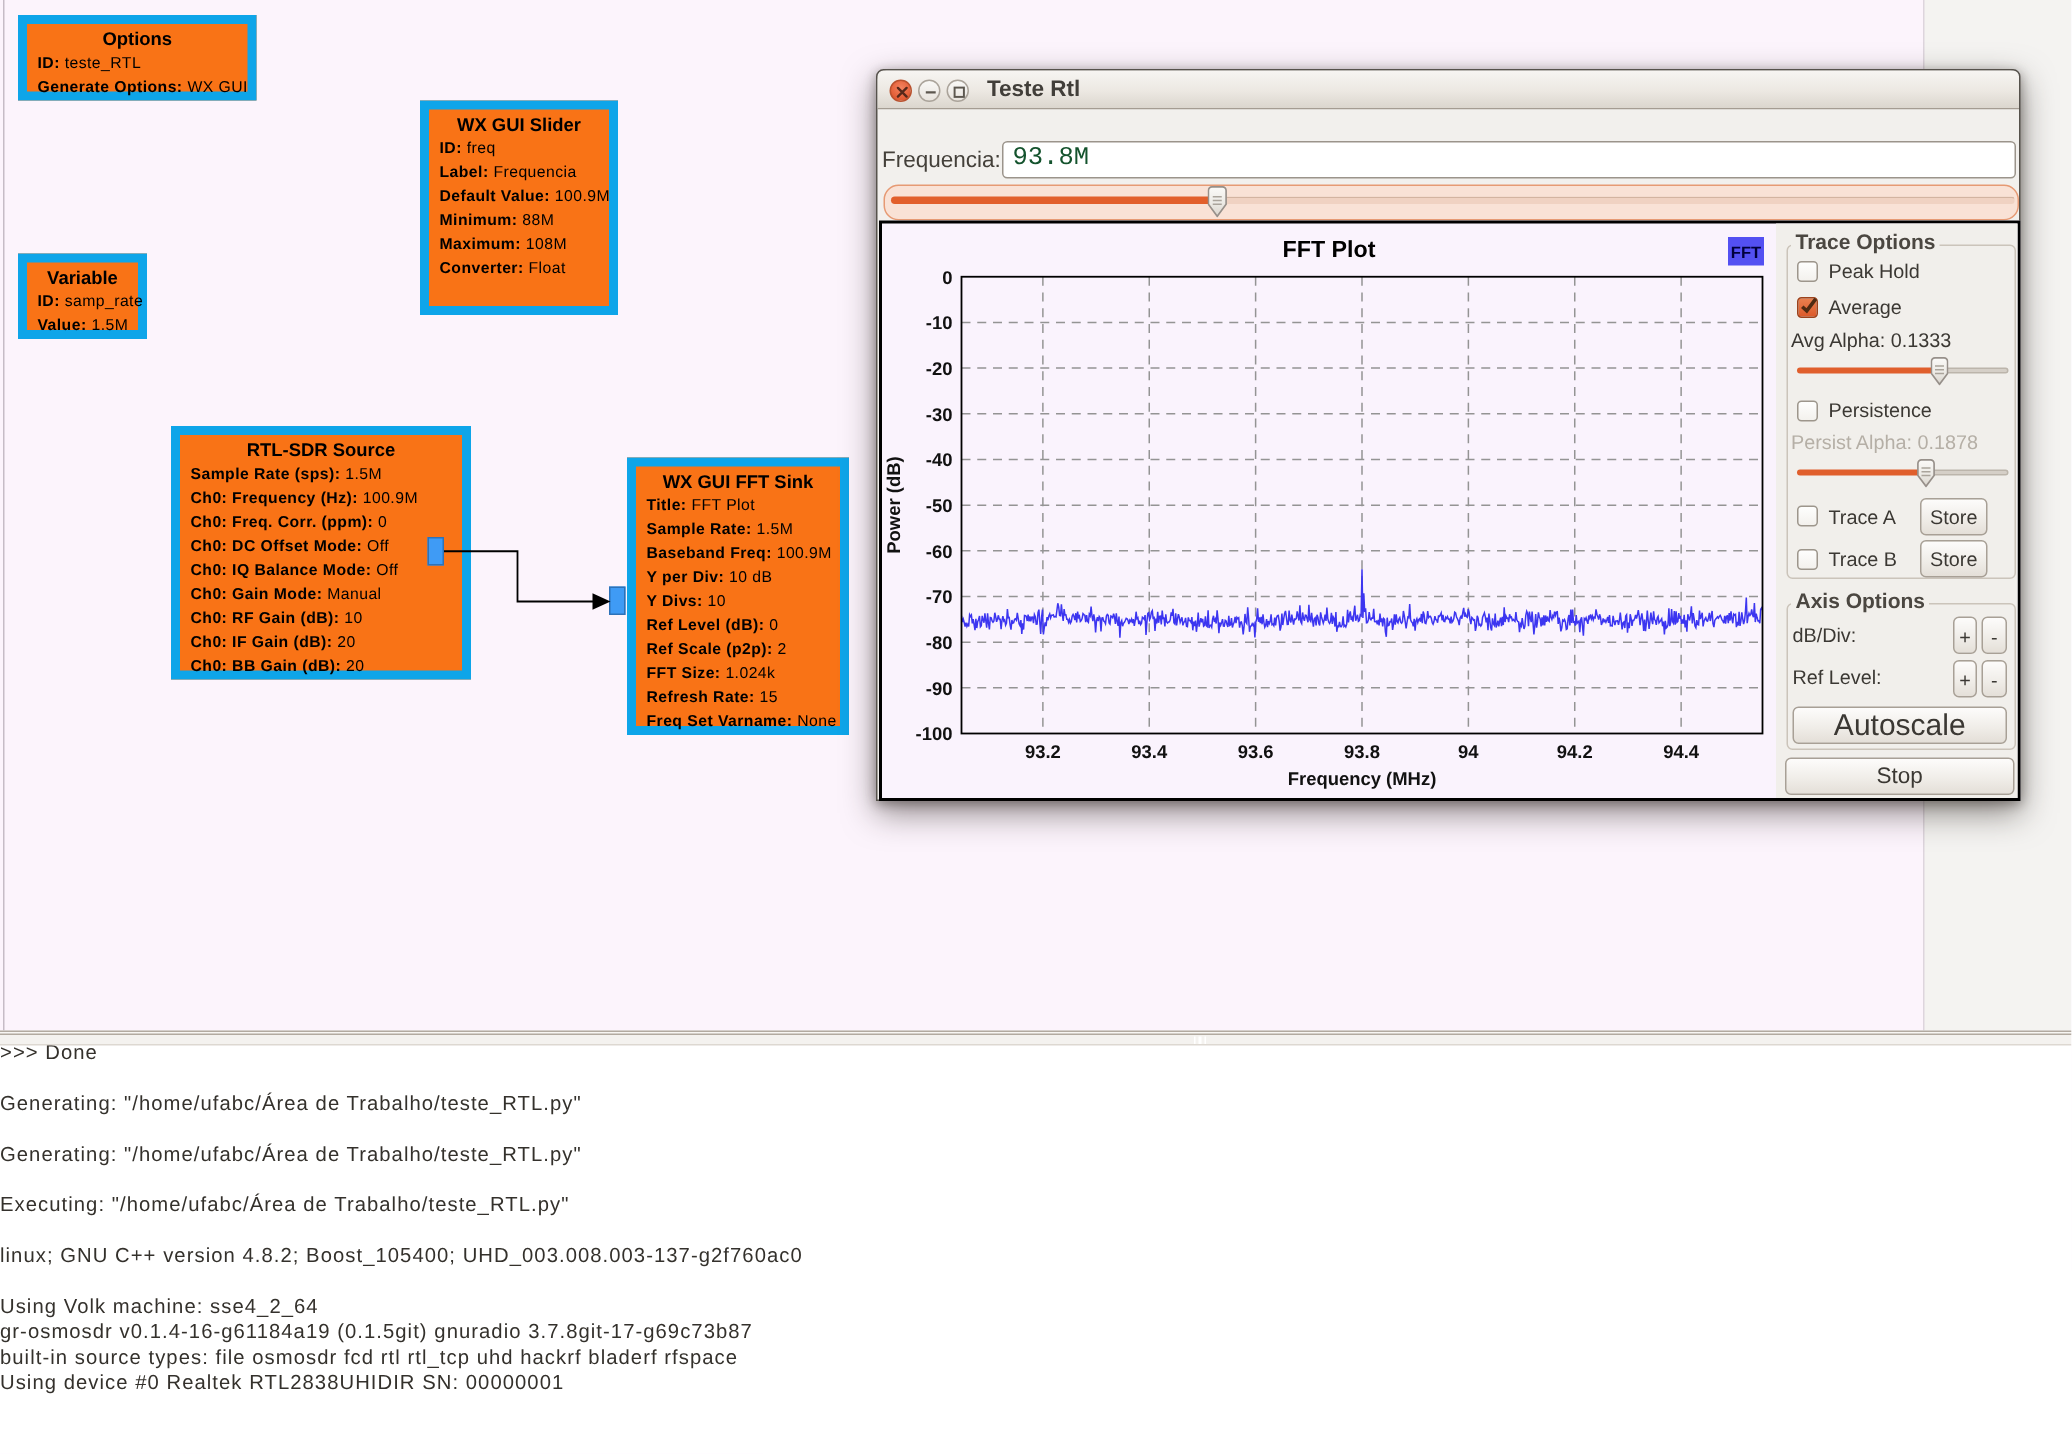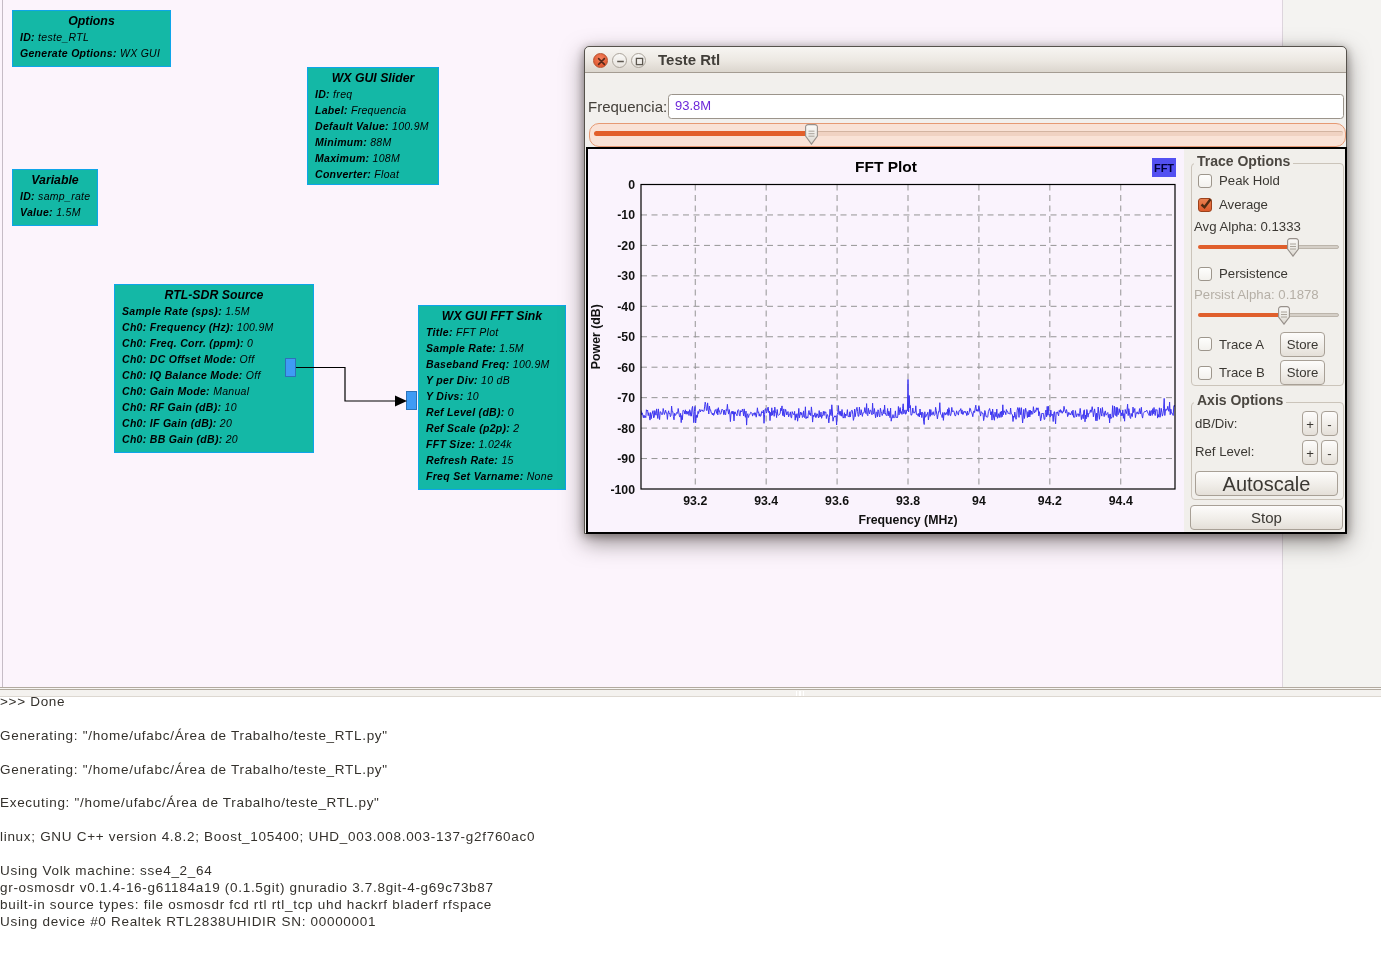--- a/index.html
+++ b/index.html
@@ -1,35 +1,35 @@
 <!DOCTYPE html>
 <html><head><meta charset="utf-8"><style>
 * { margin:0; padding:0; box-sizing:border-box; }
 html,body { width:1381px; height:969px; font-family:"Liberation Sans",sans-serif; position:relative; background:#fff; overflow:hidden; }
 #canvas { position:absolute; left:0; top:0; width:1282px; height:687px; background:#fcf4fc; }
 #canvas:before { content:""; position:absolute; left:2px; top:0; width:1px; height:687px; background:#c6bcc6; }
 #rstrip { position:absolute; left:1282px; top:0; width:99px; height:687px; background:#f4f3f1; border-left:1px solid #ddd5dd; }
-.blk { position:absolute; background:#14b8a6; border:1px solid #0ea5e9;font-style:italic; }
+.blk { position:absolute; background:#f97316; border:6px solid #0ea5e9; }
 .bt { font-size:12.3px; font-weight:bold; text-align:center; margin-top:3px; color:#000; }
 .br { font-size:10.5px; letter-spacing:0.3px; margin-left:7px; margin-top:3.4px; line-height:12.6px; color:#000; white-space:nowrap; }
 .port { position:absolute; width:11px; height:19px; background:#3f9bf5; border:1px solid #2d72b8; }
 #splitter { position:absolute; left:0; top:687px; width:1381px; height:9px; z-index:5; background:#f4f2ef; }
 #splitter em { position:absolute; left:0; width:100%; height:1px; }
 #splitter i { position:absolute; top:3.5px; width:1.5px; height:5px; background:#fff; }
 #console { position:absolute; left:0px; top:694px; width:1381px; height:275px; background:#fff; font-size:13.5px; letter-spacing:0.7px; line-height:16.9px; color:#34312c; }
 #win { position:absolute; left:584px; top:46px; width:763px; height:488px; background:#f2f0ed; border:1px solid #56524c; border-radius:5px 5px 0 0; box-shadow:0 8px 22px rgba(40,32,28,.5), 0 2px 8px rgba(40,32,28,.4); }
 #tbar { position:absolute; left:0; top:0; width:100%; height:26px; border-radius:6px 6px 0 0; background:linear-gradient(#f7f5f2 0%, #ece8e2 55%, #dbd6ce 100%); border-bottom:1px solid #a49c92; }
 #tbar .ttl { position:absolute; left:73px; top:4px; font-size:15px; font-weight:bold; color:#413e39; }
 .wbtn { position:absolute; top:6px; width:15px; height:15px; border-radius:50%; }
 #bclose { left:8px; background:radial-gradient(circle at 50% 35%, #f4835f, #e25c35 70%); border:1px solid #b9512e; }
 #bmin, #bmax { background:linear-gradient(#f9f8f6, #e8e4de); border:1px solid #aaa39a; }
 #bmin { left:27px; } #bmax { left:46px; }
 .wbtn svg { position:absolute; left:0; top:0; }
 #frow { position:absolute; left:3px; top:51px; font-size:15px; color:#44403a; }
-#finput { position:absolute; left:80px; top:-4px; width:676px; height:24.5px; background:#fff; border:1px solid #9b948b; border-radius:3.5px; font-size:13px; color:#6d28d9; padding-left:6px; line-height:22px; }
+#finput { position:absolute; left:80px; top:-4px; width:676px; height:24.5px; background:#fff; border:1px solid #9b948b; border-radius:3.5px; font-size:17px; color:#14532d; padding-left:6px; line-height:22px;font-family:Liberation Mono, monospace; }
 #strough { position:absolute; left:3.5px; top:75.5px; width:757px; height:24px; background:#f9e2d6; border:1px solid #e69a74; border-radius:10px; }
 #sfill { position:absolute; left:4px; top:7px; width:218px; height:5.5px; background:#e25f2b; border-radius:3px; }
 #srest { position:absolute; left:222px; top:7.5px; width:531px; height:4.5px; background:#f0d2c2; border-top:1px solid #d3b4a1; border-radius:2px; }
 #fpanel { position:absolute; left:1px; top:100px; width:761px; height:387px; background:#faf3fd; border:2px solid #000; }
 #plot { position:absolute; left:0px; top:0px; }
 #ctrl { position:absolute; left:596px; top:0; width:161px; height:383px; background:#f1efeb; }
 .frame { position:absolute; border:1px solid #cbc4ba; border-radius:4px; }
 .ftitle { position:absolute; font-size:14px; font-weight:bold; color:#4b4741; background:#f1efeb; padding:0 3px; white-space:nowrap; }
 .cb { position:absolute; width:14px; height:14px; background:linear-gradient(#fefefd,#f3f1ed); border:1px solid #9d968c; border-radius:3px; }
 .cb.on { background:linear-gradient(#e9804f,#dc5a2b); border:1px solid #9c421c; }
@@ -43,21 +43,21 @@
 .alab { font:bold 12.3px "Liberation Sans",sans-serif; fill:#111; }
 .grid { stroke:#949494; stroke-width:1; stroke-dasharray:6 4.5; fill:none; }
 .hdl { position:absolute; }
 </style></head><body>
 <div id="canvas">
 <div class="blk" style="left:12px;top:10px;width:159px;height:57px">
       <div class="bt">Options</div>
       <div class="br"><b>ID:</b> teste_RTL</div>
       <div class="br"><b>Generate Options:</b> WX GUI</div>
     </div>
-    <div class="blk" style="left:307px;top:67px;width:132px;height:118px">
+    <div class="blk" style="left:280px;top:67px;width:132px;height:143px">
       <div class="bt">WX GUI Slider</div>
       <div class="br"><b>ID:</b> freq</div>
       <div class="br"><b>Label:</b> Frequencia</div>
       <div class="br"><b>Default Value:</b> 100.9M</div>
       <div class="br"><b>Minimum:</b> 88M</div>
       <div class="br"><b>Maximum:</b> 108M</div>
       <div class="br"><b>Converter:</b> Float</div>
     </div>
     <div class="blk" style="left:12px;top:169px;width:86px;height:57px">
       <div class="bt">Variable</div>
@@ -111,21 +111,21 @@
     <div>&nbsp;</div>
     <div>Generating: "/home/ufabc/Área de Trabalho/teste_RTL.py"</div>
     <div>&nbsp;</div>
     <div>Generating: "/home/ufabc/Área de Trabalho/teste_RTL.py"</div>
     <div>&nbsp;</div>
     <div>Executing: "/home/ufabc/Área de Trabalho/teste_RTL.py"</div>
     <div>&nbsp;</div>
     <div>linux; GNU C++ version 4.8.2; Boost_105400; UHD_003.008.003-137-g2f760ac0</div>
     <div>&nbsp;</div>
     <div>Using Volk machine: sse4_2_64</div>
-    <div>gr-osmosdr v0.1.4-16-g61184a19 (0.1.5git) gnuradio 3.7.8git-4-g69c73b87</div>
+    <div>gr-osmosdr v0.1.4-16-g61184a19 (0.1.5git) gnuradio 3.7.8git-17-g69c73b87</div>
     <div>built-in source types: file osmosdr fcd rtl rtl_tcp uhd hackrf bladerf rfspace</div>
     <div>Using device #0 Realtek RTL2838UHIDIR SN: 00000001</div>
   </div>
 
 <div id="win">
   <div id="tbar">
     <div class="wbtn" id="bclose">
         <svg width="15" height="15" viewBox="0 0 15 15">
           <path d="M4.6,4.6 L10.4,10.4 M10.4,4.6 L4.6,10.4" stroke="#57281a" stroke-width="1.6" stroke-linecap="round"></path>
         </svg>

